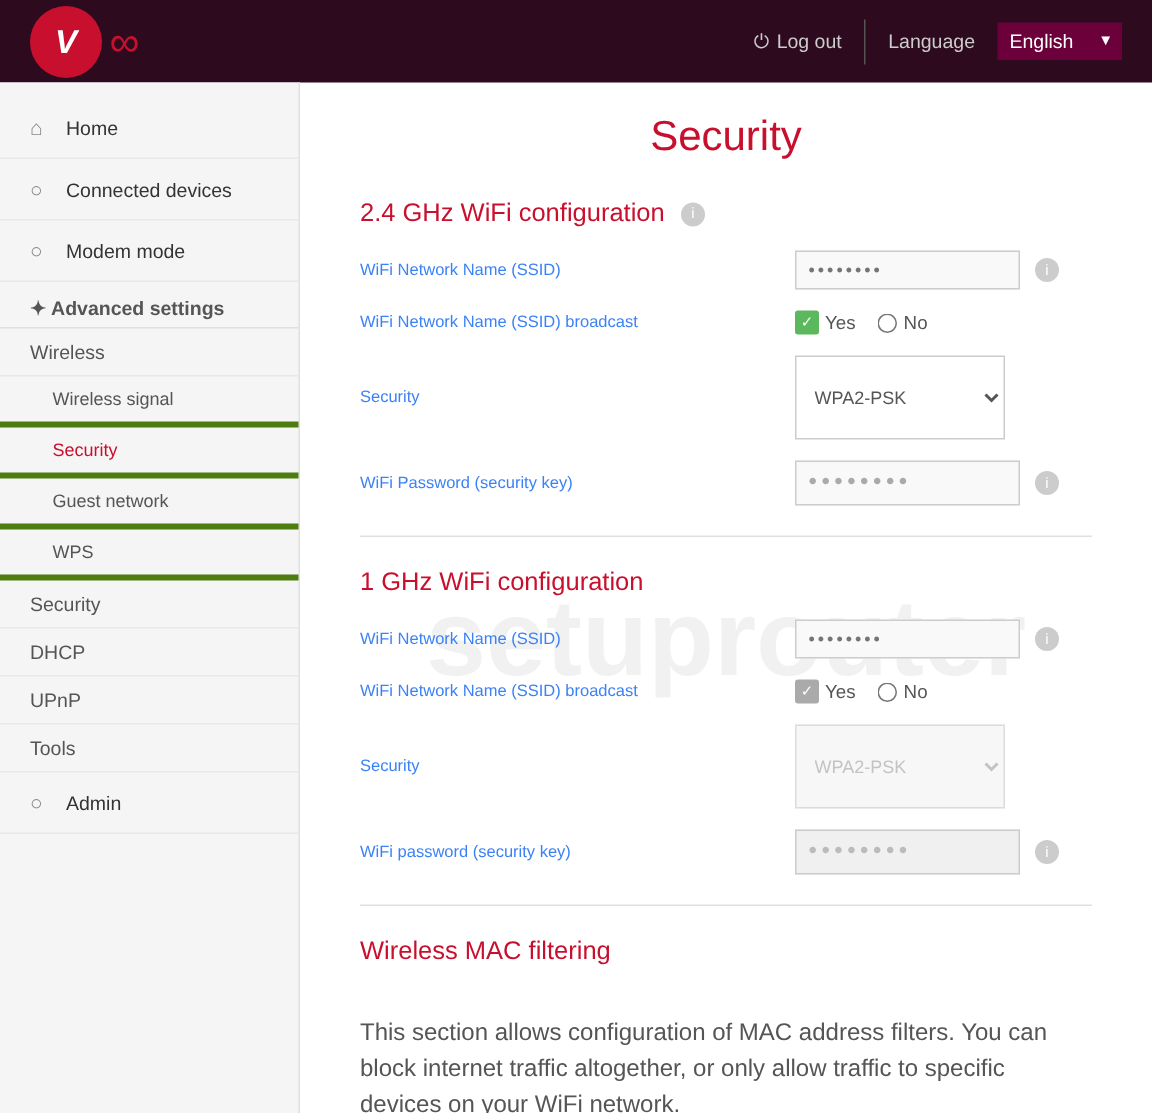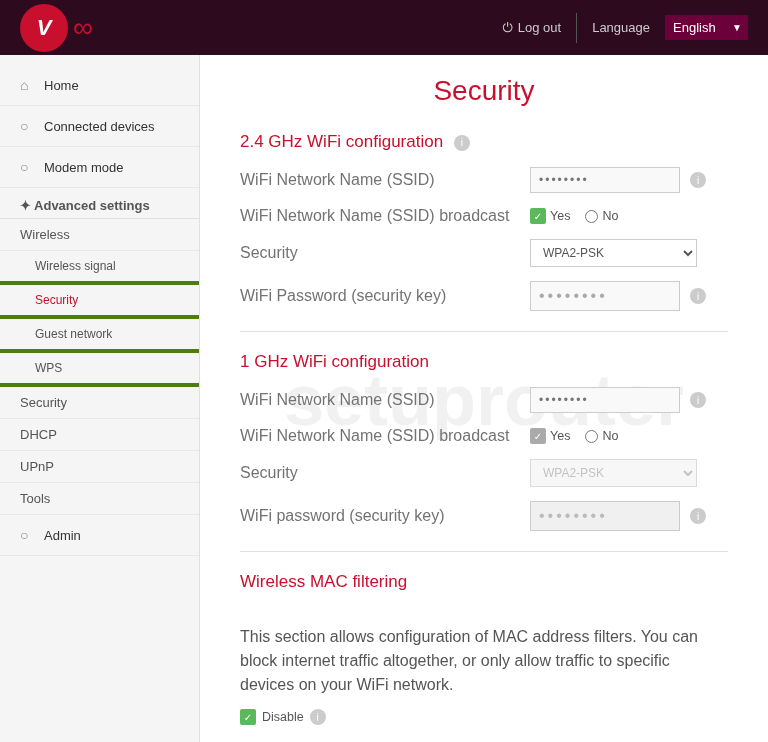--- a/index.html
+++ b/index.html
@@ -189,22 +189,22 @@
     
     .form-row {
       display: flex;
       align-items: center;
       margin-bottom: 14px;
       gap: 10px;
     }
     .form-label {
       width: 280px;
       min-width: 280px;
-      color: #737373;
-      font-size: 16px;
+      color: #3b82f6;
+      font-size: 11px;
     }
     .form-input {
       width: 150px;
       padding: 5px 8px;
       border: 1px solid #ccc;
       background: #f9f9f9;
       font-size: 12px;
       color: #aaa;
     }
     .form-input.disabled-input {
@@ -264,22 +264,22 @@
       color: white;
       font-size: 10px;
       flex-shrink: 0;
     }
     .check-icon.disabled {
       background: #aaa;
     }
 
     
     .form-select {
-      width: 167px;
-      padding: 5px 8px;
+      width: 140px;
+      padding: 19px 8px;
       border: 1px solid #ccc;
       background: white;
       font-size: 12px;
       color: #555;
       appearance: auto;
     }
     .form-select.disabled-select {
       background: #f5f5f5;
       color: #aaa;
     }

